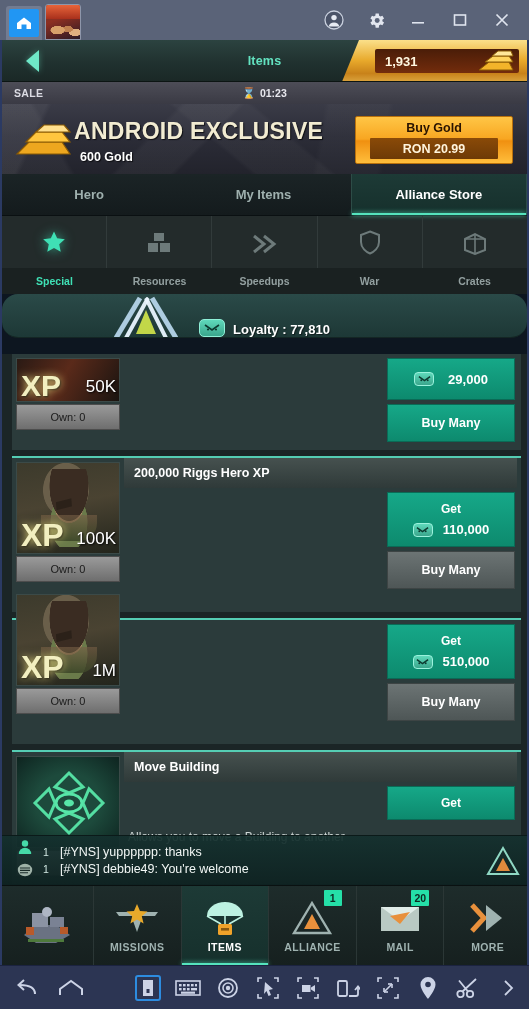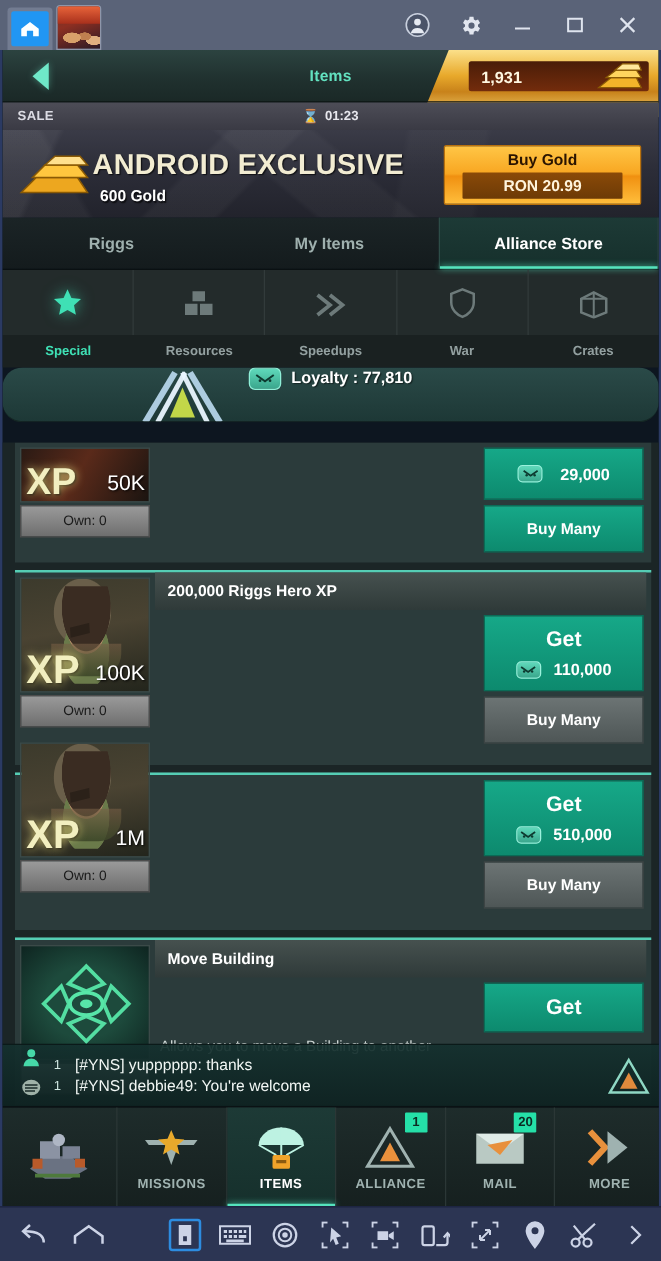--- a/index.html
+++ b/index.html
@@ -170,21 +170,21 @@
   .sub-labels-row {
     height: 26px; width:100%; background:#1a2121; display:flex; align-items:center;
   }
   .sub-lbl-cell { flex:1; text-align:center; font-size:10.5px; color:#93a0a0; font-weight:bold; }
   .sub-lbl-cell.active { color:#3fe0b5; }
 
   
   .loyalty {
     position:relative; height: 44px; width:100%;
     background: linear-gradient(180deg,#2a4a48 0%, #24413f 50%, #1d3836 100%);
-    display:flex; align-items:flex-start; justify-content:center; gap:8px;
+    display:flex; align-items:flex-end; justify-content:center; gap:8px;
     border-bottom:1px solid #142624; overflow:hidden;border-radius:16px;
   }
   .alliance-emblem { position:absolute; left: 88px; top: 0; width: 110px; height: 44px; }
   .loy-badge {
     width: 26px; height: 18px; border-radius: 5px;
     background: linear-gradient(180deg,#5fd9bb,#3aa68c);
     border:1px solid #8ff0d8; display:flex; align-items:center; justify-content:center;
     position:relative; z-index:2;
   }
   .loy-text { color:#ffffff; font-size:13px; font-weight:bold; position:relative; z-index:2;
@@ -263,21 +263,21 @@
   .desc {
     position:absolute; left: 116px; top: 48px; right: 140px;
     color:#cfd8d6; font-size:12px; line-height:1.25;
   }
   .btn-col { position:absolute; right: 6px; top: 4px; width: 128px; }
   .btn-get {
     width: 128px; background: linear-gradient(180deg,#16a888,#0d8a6e);
     border:1px solid #0a6b56; display:flex; flex-direction:column;
     align-items:center; justify-content:center; gap:6px; padding: 9px 0;
   }
-  .btn-get .lbl { color:#ffffff; font-size:17px; font-weight:bold; }
+  .btn-get .lbl { color:#ffffff; font-size:12px; font-weight:bold; }
   .btn-get .price { display:flex; align-items:center; gap:10px; }
   .btn-get .price .num { color:#ffffff; font-size:13px; font-weight:bold; }
   .btn-price-only {
     width: 128px; height: 42px; background: linear-gradient(180deg,#16a888,#0d8a6e);
     border:1px solid #0a6b56; display:flex; align-items:center; justify-content:center; gap:14px;
   }
   .btn-price-only .num { color:#ffffff; font-size:13px; font-weight:bold; }
   .btn-many {
     width: 128px; height: 38px; margin-top: 4px;
     display:flex; align-items:center; justify-content:center;
@@ -430,21 +430,21 @@
       <div class="promo-title">ANDROID EXCLUSIVE</div>
       <div class="promo-sub">600 Gold</div>
       <div class="buy-gold">
         <span class="buy-gold-label">Buy Gold</span>
         <span class="buy-gold-price">RON 20.99</span>
       </div>
     </div>
 
     <div class="main-tabs">
       <div class="main-tab">
-          <span>Riggs</span>
+          <span>Hero</span>
         </div>
       <div class="main-tab">
           <span>My Items</span>
         </div>
       <div class="main-tab active">
           <span>Alliance Store</span>
         </div>
     </div>
 
     <div class="sub-tabs">

